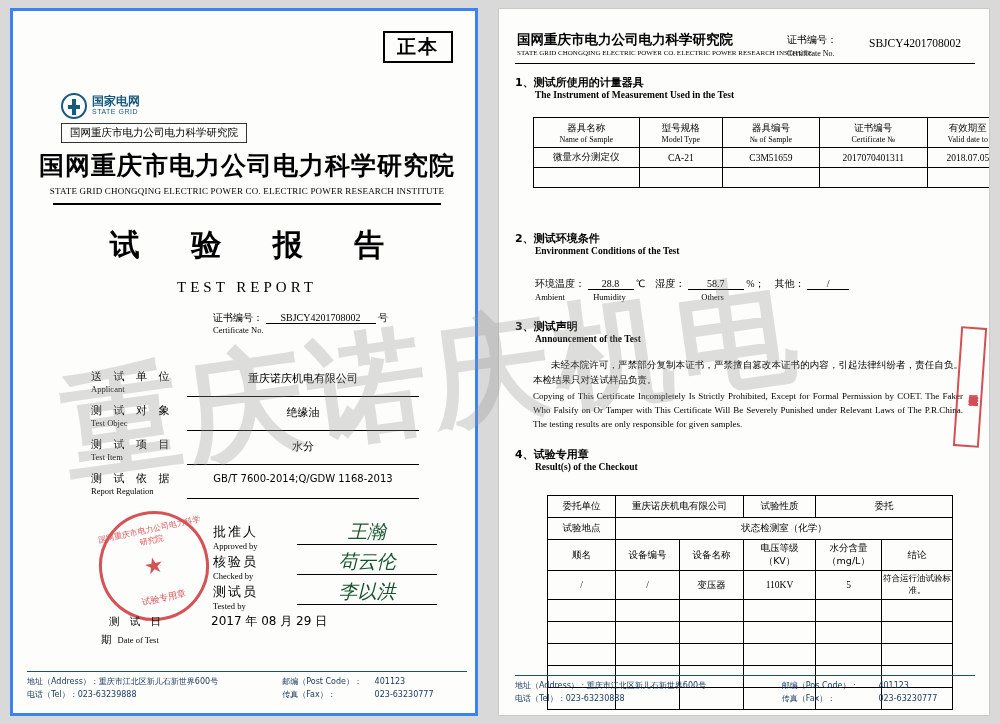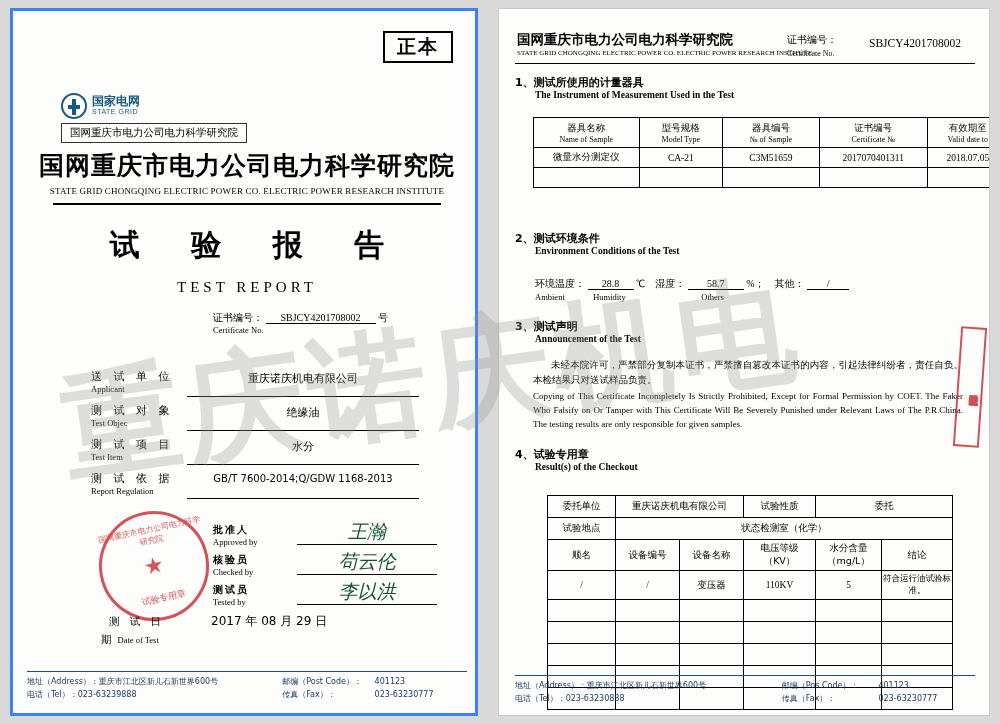--- a/index.html
+++ b/index.html
@@ -142,21 +142,21 @@
 
   .sign-row {
     position: absolute;
     left: 200px;
     width: 230px;
     height: 30px;
   }
   .sign-label {
     position: absolute; left: 0; top: 0; width: 80px;
   }
-  .sign-label .cn { display:block; font-size: 10px; letter-spacing: 2px; font-family: "DejaVu Sans", sans-serif; font-weight: bold;}
+  .sign-label .cn { display:block; font-size: 13px; letter-spacing: 2px; font-family: "DejaVu Sans", sans-serif;}
   .sign-label .en { display:block; font-size: 8.5px; font-family: "Liberation Serif", serif;}
   .sign-value {
     position: absolute; left: 84px; top: -4px;
     width: 140px; height: 26px;
     border-bottom: 1px solid #000;
     text-align: center;
     font-size: 19px;
     color: #14532d;
     font-family: "DejaVu Sans", sans-serif;
     font-style: italic;

